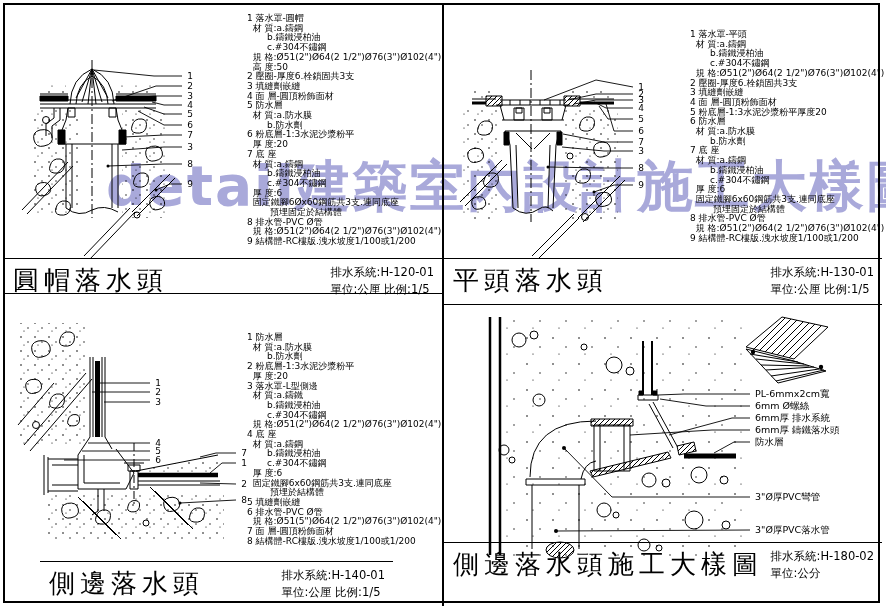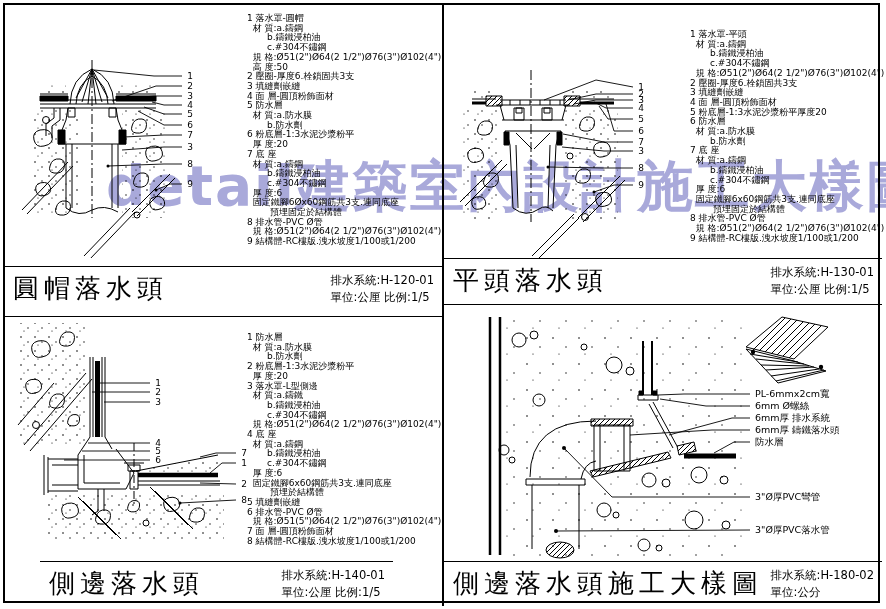--- a/index.html
+++ b/index.html
@@ -469,42 +469,42 @@
     </svg>
     <div class="lbl" style="left:311px;top:84px">PL-6mmx2cm寬</div>
     <div class="lbl" style="left:311px;top:96px">6mm Ø螺絲</div>
     <div class="lbl" style="left:311px;top:108px">6mm厚 排水系統</div>
     <div class="lbl" style="left:311px;top:120px">6mm厚 鑄鐵落水頭</div>
     <div class="lbl" style="left:311px;top:132px">防水層</div>
     <div class="lbl" style="left:311px;top:187px">3"Ø厚PVC彎管</div>
     <div class="lbl" style="left:311px;top:220px">3"Ø厚PVC落水管</div>
   </div>
 
-  <div class="tstrip row1" style="left:4px;top:266px;width:438px;height:51px;">
+  <div class="tstrip row1" style="left:4px;top:258px;width:438px;height:36px;">
     <div class="ttitle">圓帽落水頭</div>
     <div class="tinfo">
       <div>排水系統:H-120-01</div>
       <div>單位:公厘 比例:1/5</div>
     </div>
   </div>
   <div class="tstrip row1" style="left:444px;top:258px;width:438px;height:47px;">
     <div class="ttitle">平頭落水頭</div>
     <div class="tinfo">
       <div>排水系統:H-130-01</div>
       <div>單位:公厘 比例:1/5</div>
     </div>
   </div>
   <div class="tstrip" style="left:12px;top:561px;width:353px;height:44px;margin-left:28px;">
     <div class="ttitle">側邊落水頭</div>
     <div class="tinfo">
       <div>排水系統:H-140-01</div>
       <div>單位:公厘 比例:1/5</div>
     </div>
   </div>
-  <div class="tstrip" style="left:444px;top:561px;width:438px;height:44px;">
+  <div class="tstrip" style="left:444px;top:542px;width:438px;height:44px;">
     <div class="ttitle">側邊落水頭施工大樣圖</div>
     <div class="tinfo">
       <div>排水系統:H-180-02</div>
       <div>單位:公分</div>
     </div>
   </div>
 
 </div>
 
 </body></html>

